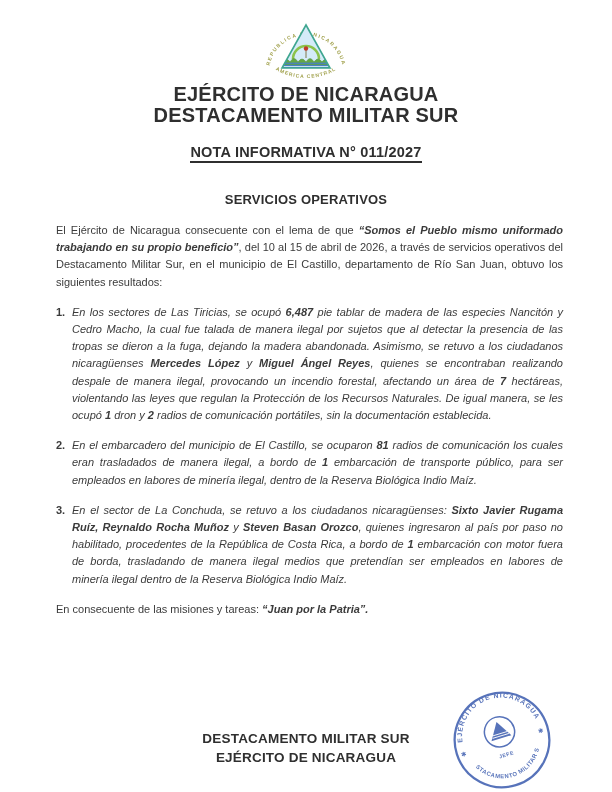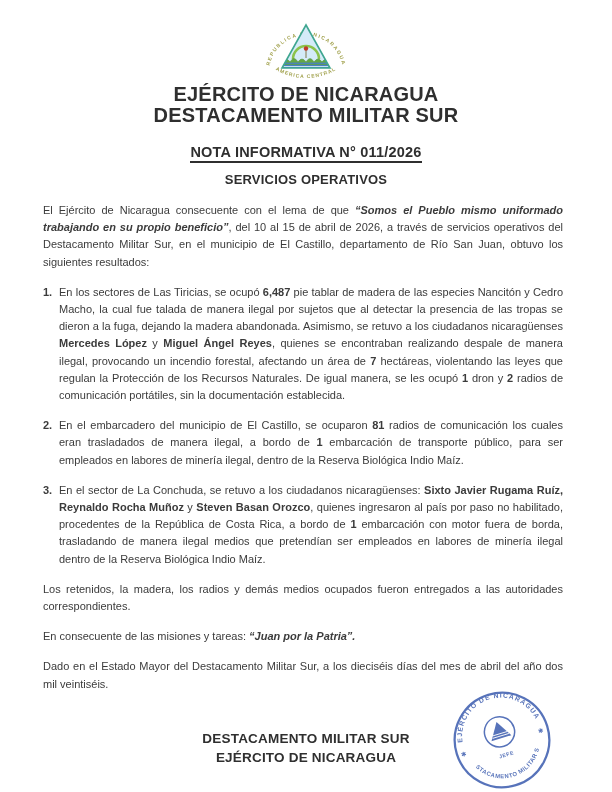--- a/index.html
+++ b/index.html
@@ -18,30 +18,30 @@
   .arc-text-bottom { font-size:5px; fill:#a2a24e; letter-spacing:1px; font-weight:bold; }
   .title-block { text-align:center; margin-top:4px; }
   .title-line { font-size:20px; font-weight:bold; line-height:21px; color:#2f2f2f; letter-spacing:0.2px; }
   .nota-line { text-align:center; margin-top:17px; }
   .nota-inner {
     display:inline-block;
     font-size:14.5px; font-weight:bold; color:#2f2f2f;
     border-bottom:2px solid #2f2f2f; padding-bottom:1px;
     letter-spacing:0.2px;
   }
-  .subject-line { text-align:center; margin-top:9px; font-size:13px; font-weight:bold; color:#2f2f2f; letter-spacing:0.2px; }
+  .subject-line { text-align:center; margin-top:29px; font-size:13px; font-weight:bold; color:#2f2f2f; letter-spacing:0.2px; }
   .doc-body {
-    margin:15px 49px 0 43px;
+    margin:15px 49px 0 56px;
     font-size:11px; line-height:17.2px;
     text-align:justify;
   }
   .para { margin:0 0 13px 0; }
   .list-item { display:flex; margin:0 0 13px 0; }
   .item-num { flex:none; width:16px; font-weight:bold; }
-  .item-body { flex:1; text-align:justify; }
+  .item-body { flex:1; text-align:justify;font-style:italic; }
   .b { font-weight:bold; }
   .i { font-style:italic; }
   .footer-block {
     position:absolute; top:729px; left:0; right:0;
     text-align:center; font-weight:bold; color:#2f2f2f;
     font-size:13.5px; line-height:19px; letter-spacing:0.2px;
   }
   .stamp {
     position:absolute; top:688px; right:58px;
     width:104px; height:104px;
@@ -84,21 +84,21 @@
       <textPath href="#arcBottom" startOffset="50%" text-anchor="middle">AMERICA CENTRAL</textPath>
     </text>
   </svg>
 
   <div class="title-block">
     <div class="title-line">EJÉRCITO DE NICARAGUA</div>
     <div class="title-line">DESTACAMENTO MILITAR SUR</div>
   </div>
 
   <div class="nota-line">
-    <span class="nota-inner">NOTA INFORMATIVA N° 011/2026</span>
+    <span class="nota-inner">NOTA INFORMATIVA N° 011/2027</span>
   </div>
 
   <div class="subject-line">SERVICIOS OPERATIVOS</div>
 
   <div class="doc-body">
 
     <p class="para"><span>El Ejército de Nicaragua consecuente con el lema de que </span><span class="b i">“Somos el Pueblo mismo uniformado trabajando en su propio beneficio”</span><span>, del 10 al 15 de abril de 2026, a través de servicios operativos del Destacamento Militar Sur, en el municipio de El Castillo, departamento de Río San Juan, obtuvo los siguientes resultados:</span></p>
 
     <div class="list-item">
       <div class="item-num">1.</div>
@@ -108,23 +108,21 @@
     <div class="list-item">
       <div class="item-num">2.</div>
       <div class="item-body"><span>En el embarcadero del municipio de El Castillo, se ocuparon </span><span class="b">81</span><span> radios de comunicación los cuales eran trasladados de manera ilegal, a bordo de </span><span class="b">1</span><span> embarcación de transporte público, para ser empleados en labores de minería ilegal, dentro de la Reserva Biológica Indio Maíz.</span></div>
     </div>
 
     <div class="list-item">
       <div class="item-num">3.</div>
       <div class="item-body"><span>En el sector de La Conchuda, se retuvo a los ciudadanos nicaragüenses: </span><span class="b">Sixto Javier Rugama Ruíz, Reynaldo Rocha Muñoz</span><span> y </span><span class="b">Steven Basan Orozco</span><span>, quienes ingresaron al país por paso no habilitado, procedentes de la República de Costa Rica, a bordo de </span><span class="b">1</span><span> embarcación con motor fuera de borda, trasladando de manera ilegal medios que pretendían ser empleados en labores de minería ilegal dentro de la Reserva Biológica Indio Maíz.</span></div>
     </div>
 
-    <p class="para"><span>Los retenidos, la madera, los radios y demás medios ocupados fueron entregados a las autoridades correspondientes.</span></p>
     <p class="para"><span>En consecuente de las misiones y tareas: </span><span class="b i">“Juan por la Patria”.</span></p>
-    <p class="para"><span>Dado en el Estado Mayor del Destacamento Militar Sur, a los dieciséis días del mes de abril del año dos mil veintiséis.</span></p>
 
   </div>
 
   <div class="footer-block">
     <div>DESTACAMENTO MILITAR SUR</div>
     <div>EJÉRCITO DE NICARAGUA</div>
   </div>
 
   <svg class="stamp" viewBox="0 0 110 110">
     <defs>

